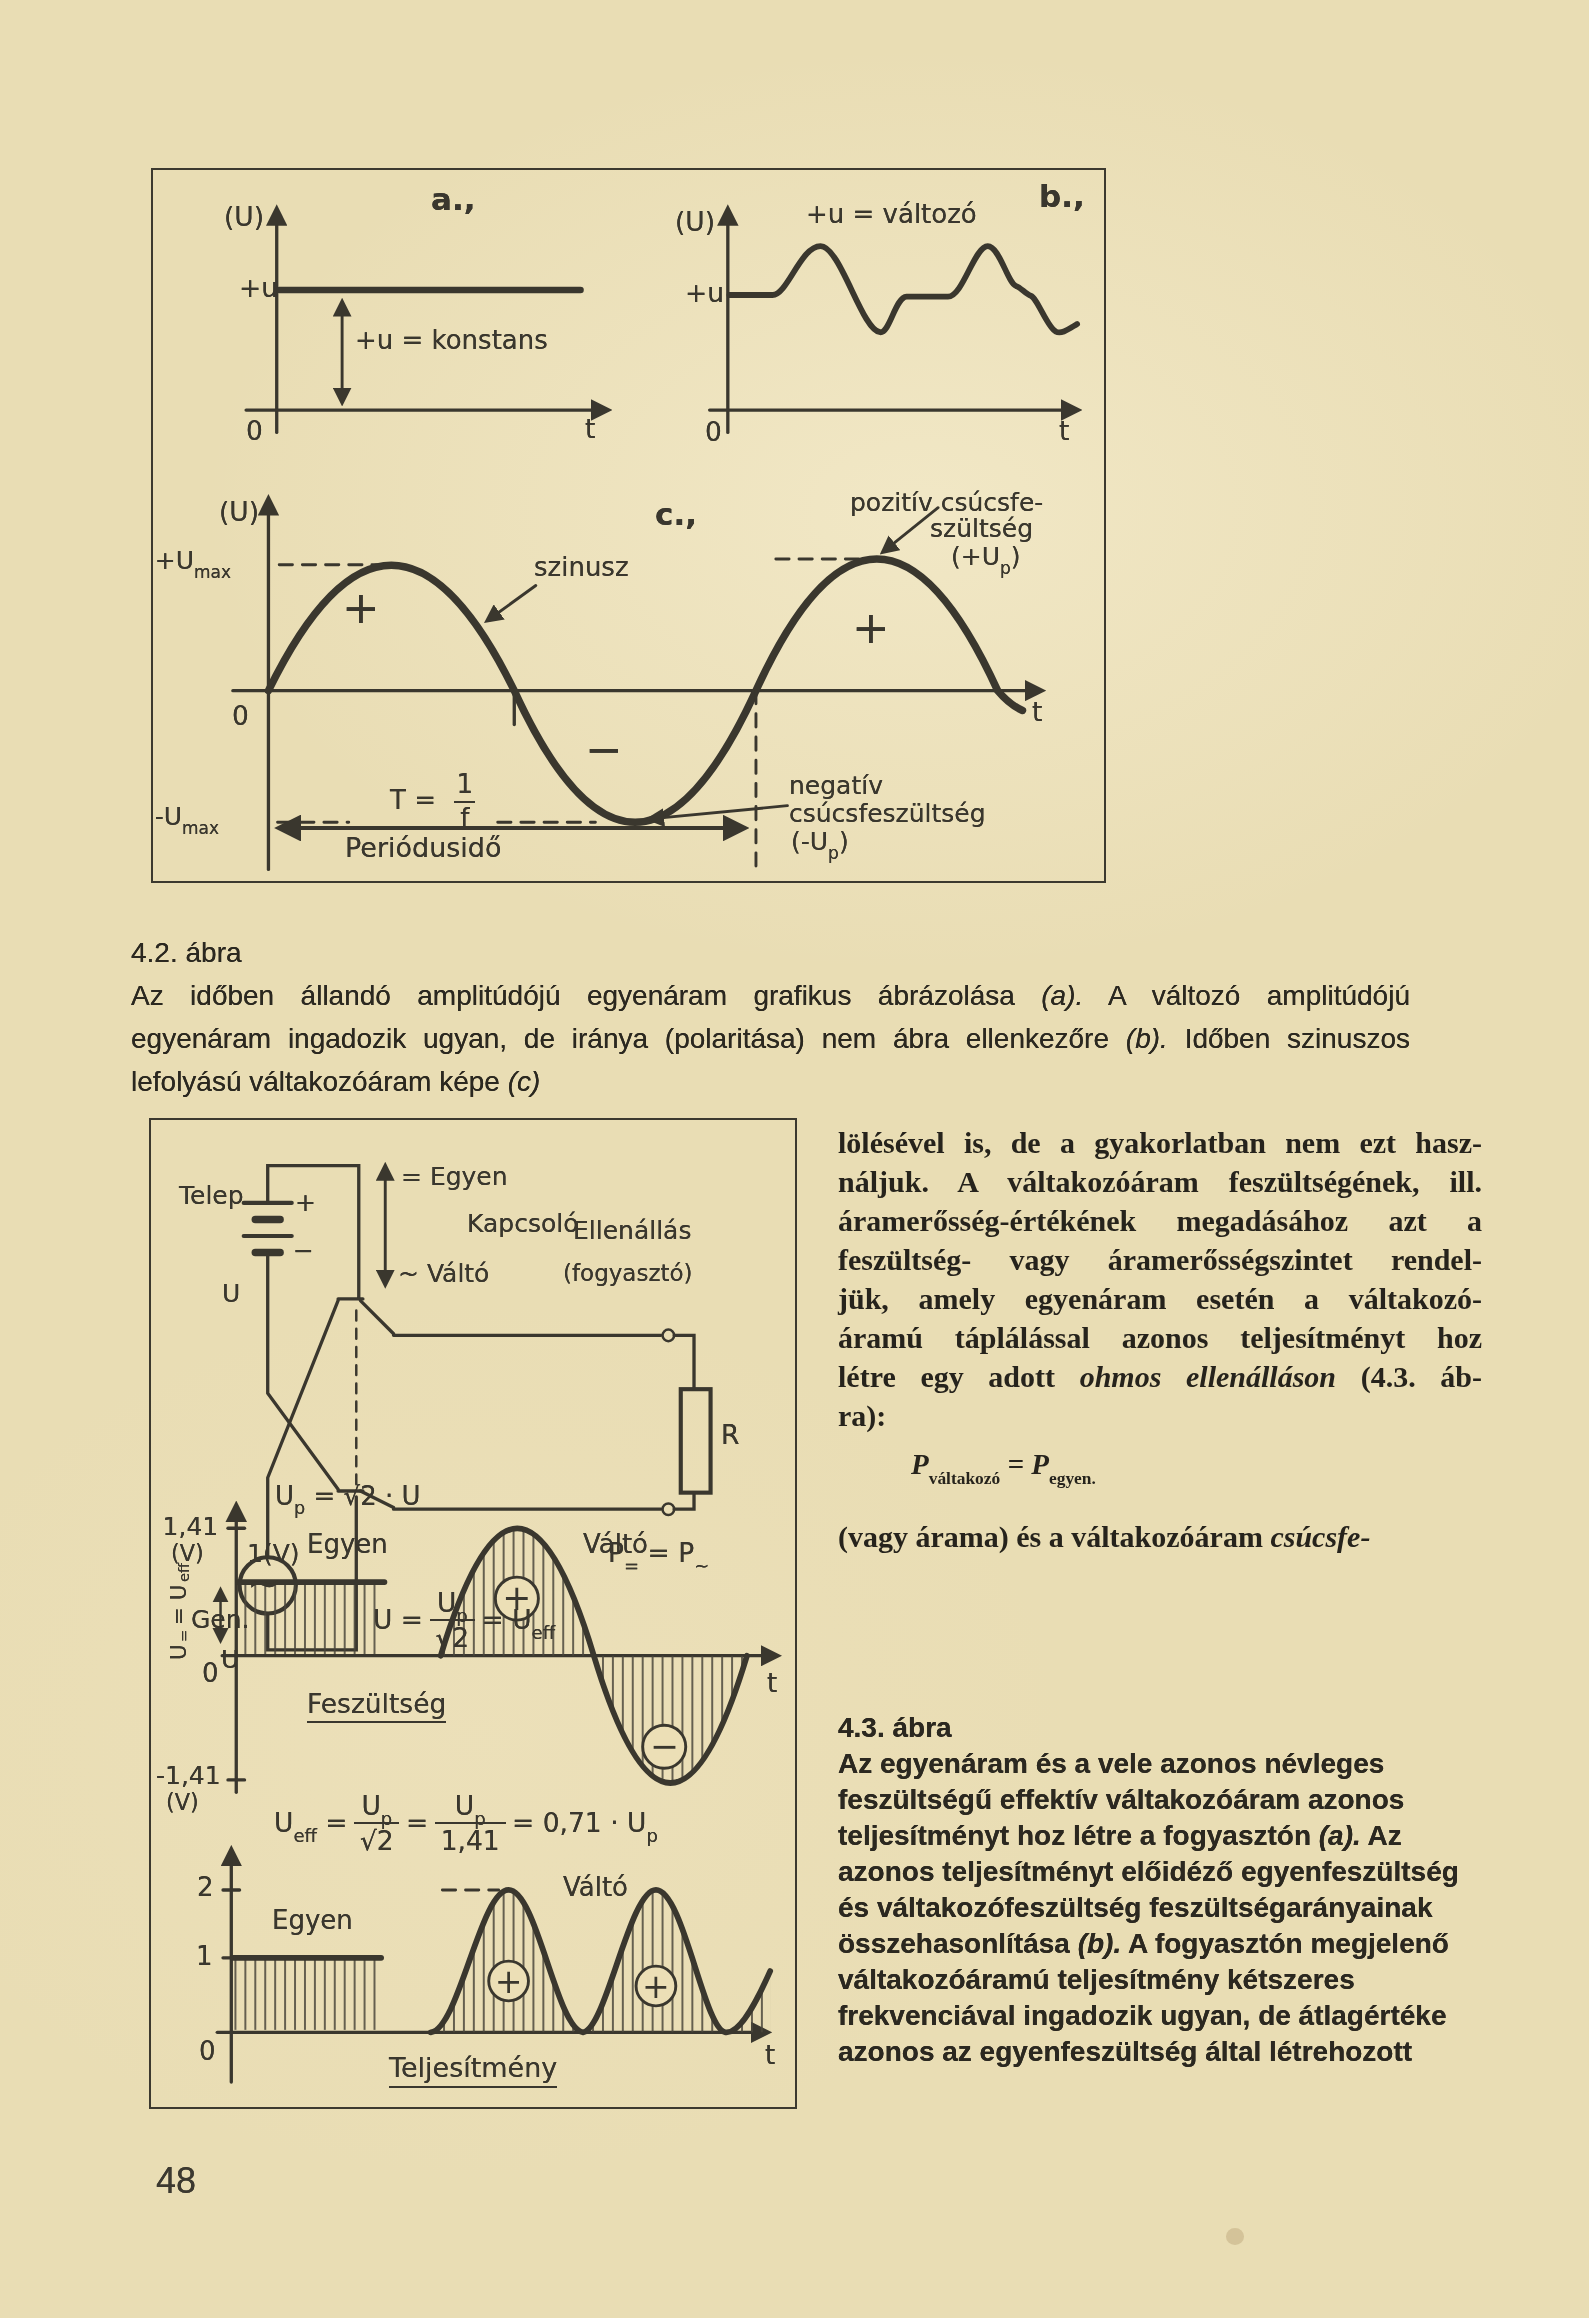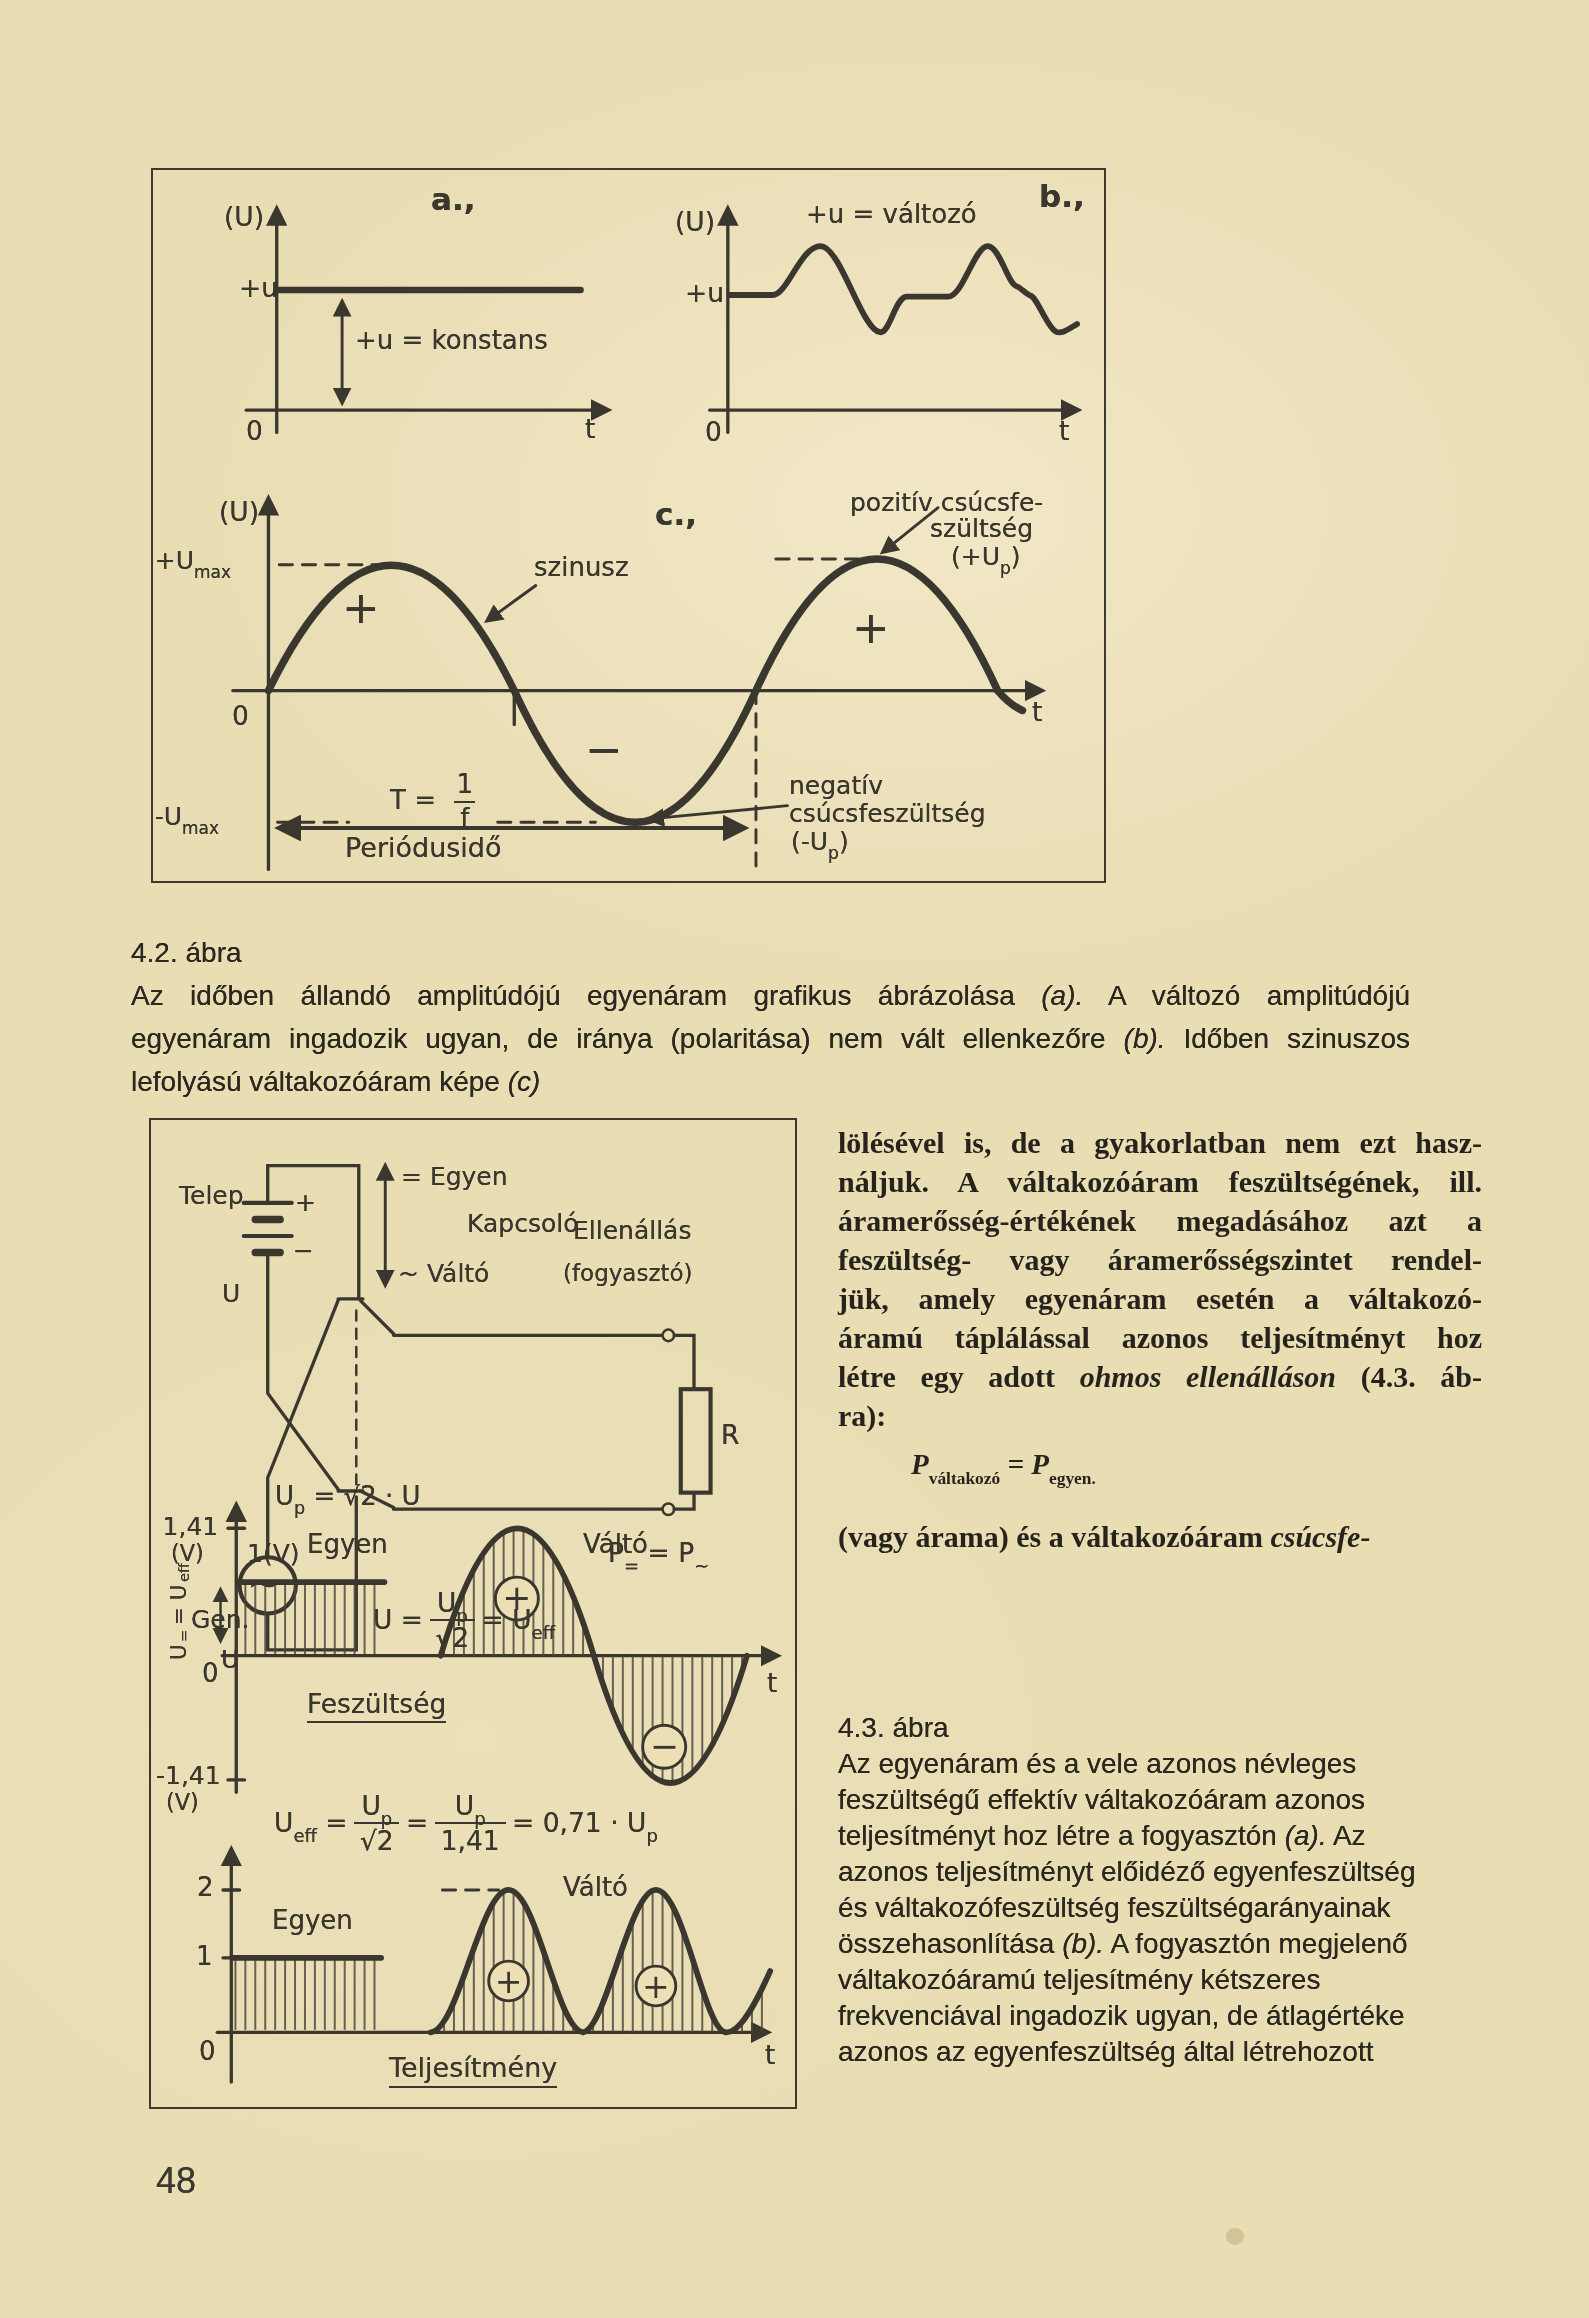--- a/index.html
+++ b/index.html
@@ -119,21 +119,21 @@
     <div class="lbl" style="left:798px;top:374px;font-size:25px;"><span>(+U</span><sub>p</sub><span>)</span></div>
     <div class="lbl" style="left:636px;top:603px;font-size:25px;">negatív</div>
     <div class="lbl" style="left:636px;top:631px;font-size:25px;">csúcsfeszültség</div>
     <div class="lbl" style="left:638px;top:659px;font-size:25px;"><span>(-U</span><sub>p</sub><span>)</span></div>
   </section>
 
   <div class="caption" style="left:131px;top:931px;width:1279px;">
     <div>4.2. ábra</div>
     <div>
         <div class="line just"><span>Az időben állandó amplitúdójú egyenáram grafikus ábrázolása </span><span class="it">(a).</span><span> A változó amplitúdójú</span></div>
-        <div class="line just"><span>egyenáram ingadozik ugyan, de iránya (polaritása) nem vált ellenkezőre </span><span class="it">(b).</span><span> Időben szinuszos</span></div>
+        <div class="line just"><span>egyenáram ingadozik ugyan, de iránya (polaritása) nem ábra ellenkezőre </span><span class="it">(b).</span><span> Időben szinuszos</span></div>
         <div class="line"><span>lefolyású váltakozóáram képe </span><span class="it">(c)</span></div>
       </div>
   </div>
 
   <section class="fig" style="left:149px;top:1118px;width:644px;height:987px;">
     <svg width="644" height="987" viewBox="0 0 778 1192">
       <defs>
         <marker id="ah43" viewBox="0 0 10 10" refX="7.5" refY="5" markerWidth="6.5" markerHeight="6.5" orient="auto-start-reverse">
           <path d="M0,0 L10,5 L0,10 z" fill="#3a372e"></path>
         </marker>
@@ -276,21 +276,21 @@
         <div class="line just"><span>feszültség- vagy áramerősségszintet rendel-</span></div>
         <div class="line just"><span>jük, amely egyenáram esetén a váltakozó-</span></div>
         <div class="line just"><span>áramú táplálással azonos teljesítményt hoz</span></div>
         <div class="line just"><span>létre egy adott </span><span class="it">ohmos ellenálláson</span><span> (4.3. áb-</span></div>
         <div class="line"><span>ra):</span></div>
       </div>
     <div class="pformula"><span>P</span><sub>váltakozó</sub><span> = </span><span>P</span><sub>egyen.</sub></div>
     <div class="bodyblock" style="margin-top:36px;">
         <div class="line"><span>(vagy árama) és a váltakozóáram </span><span class="it">csúcsfe-</span></div>
       </div>
-    <div class="caption cap43" style="position:static;margin-top:154px;width:646px;">
+    <div class="caption cap43" style="position:static;margin-top:154px;width:646px;font-weight:bold;">
       <div>4.3. ábra</div>
       <div>
           <div class="line"><span>Az egyenáram és a vele azonos névleges</span></div>
           <div class="line"><span>feszültségű effektív váltakozóáram azonos</span></div>
           <div class="line"><span>teljesítményt hoz létre a fogyasztón </span><span class="it">(a).</span><span> Az</span></div>
           <div class="line"><span>azonos teljesítményt előidéző egyenfeszültség</span></div>
           <div class="line"><span>és váltakozófeszültség feszültségarányainak</span></div>
           <div class="line"><span>összehasonlítása </span><span class="it">(b).</span><span> A fogyasztón megjelenő</span></div>
           <div class="line"><span>váltakozóáramú teljesítmény kétszeres</span></div>
           <div class="line"><span>frekvenciával ingadozik ugyan, de átlagértéke</span></div>

